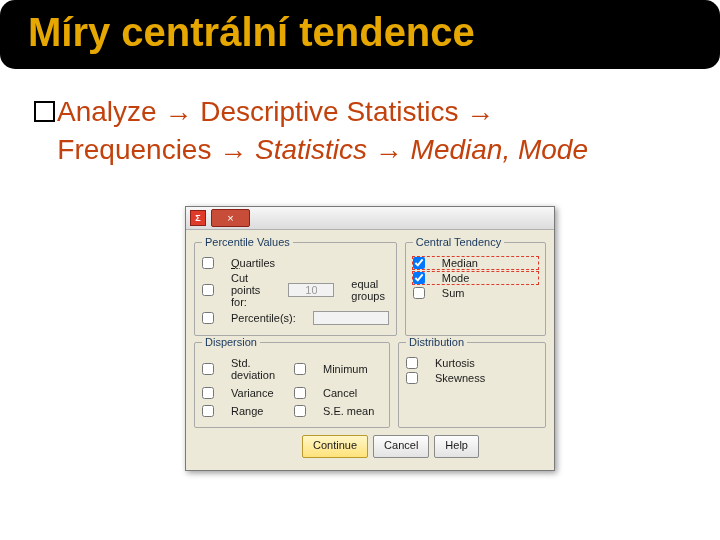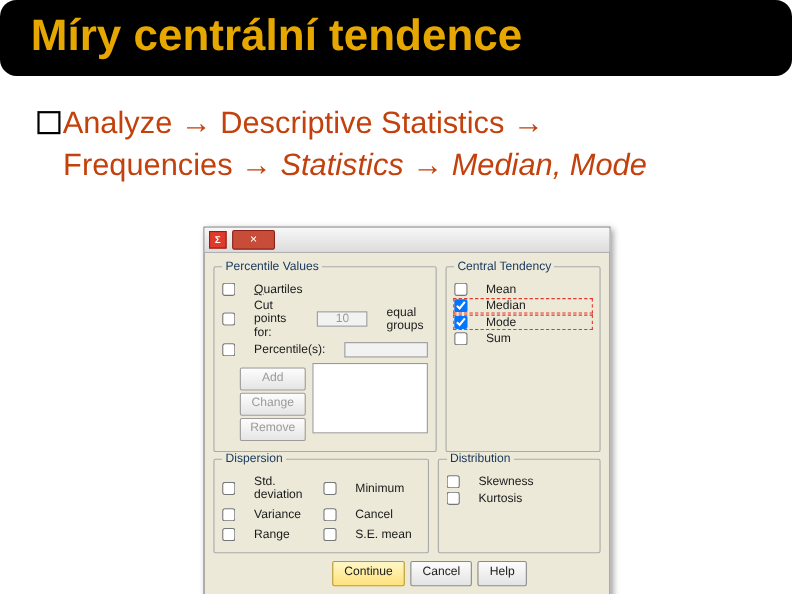--- a/index.html
+++ b/index.html
@@ -75,36 +75,24 @@
               <input type="checkbox" style="">
               <span>Cut points for:</span> 
               <input class="inline-input" disabled="" value="10" style=""> 
               <span>equal groups</span>
             </label>
           <label class="chk">
               <input type="checkbox" style="">
               <span>Percentile(s):</span>
               <input class="inline-input" disabled="" style="width: 42px;">
             </label>
-          <div style="display:flex;">
-            <div class="btn-stack">
-              <div class="btn disabled">Add</div>
-              <div class="btn disabled">Change</div>
-              <div class="btn disabled">Remove</div>
-            </div>
-            <div class="wide-input" style="height:62px;margin-top:2px;margin-left:6px;flex:1"></div>
-          </div>
         </fieldset>
 
         <fieldset class="central">
           <legend>Central Tendency</legend>
-          <label class="chk">
-              <input type="checkbox" style="">
-              <span>Mean</span>
-            </label>
           <label class="chk ring">
               <input type="checkbox" checked="" style="">
               <span>Median</span>
             </label>
           <label class="chk ring2">
               <input type="checkbox" checked="" style="">
               <span>Mode</span>
             </label>
           <label class="chk">
               <input type="checkbox" style="">
@@ -142,25 +130,25 @@
                 <input type="checkbox" style="">
                 <span>S.E. mean</span>
               </label>
           </div>
         </fieldset>
 
         <fieldset class="distribution">
           <legend>Distribution</legend>
           <label class="chk">
               <input type="checkbox" style="">
-              <span>Skewness</span>
+              <span>Kurtosis</span>
             </label>
           <label class="chk">
               <input type="checkbox" style="">
-              <span>Kurtosis</span>
+              <span>Skewness</span>
             </label>
         </fieldset>
       </div>
 
       <div class="bottom-bar">
         <div class="bbtn primary">Continue</div>
         <div class="bbtn">Cancel</div>
         <div class="bbtn">Help</div>
       </div>
 

